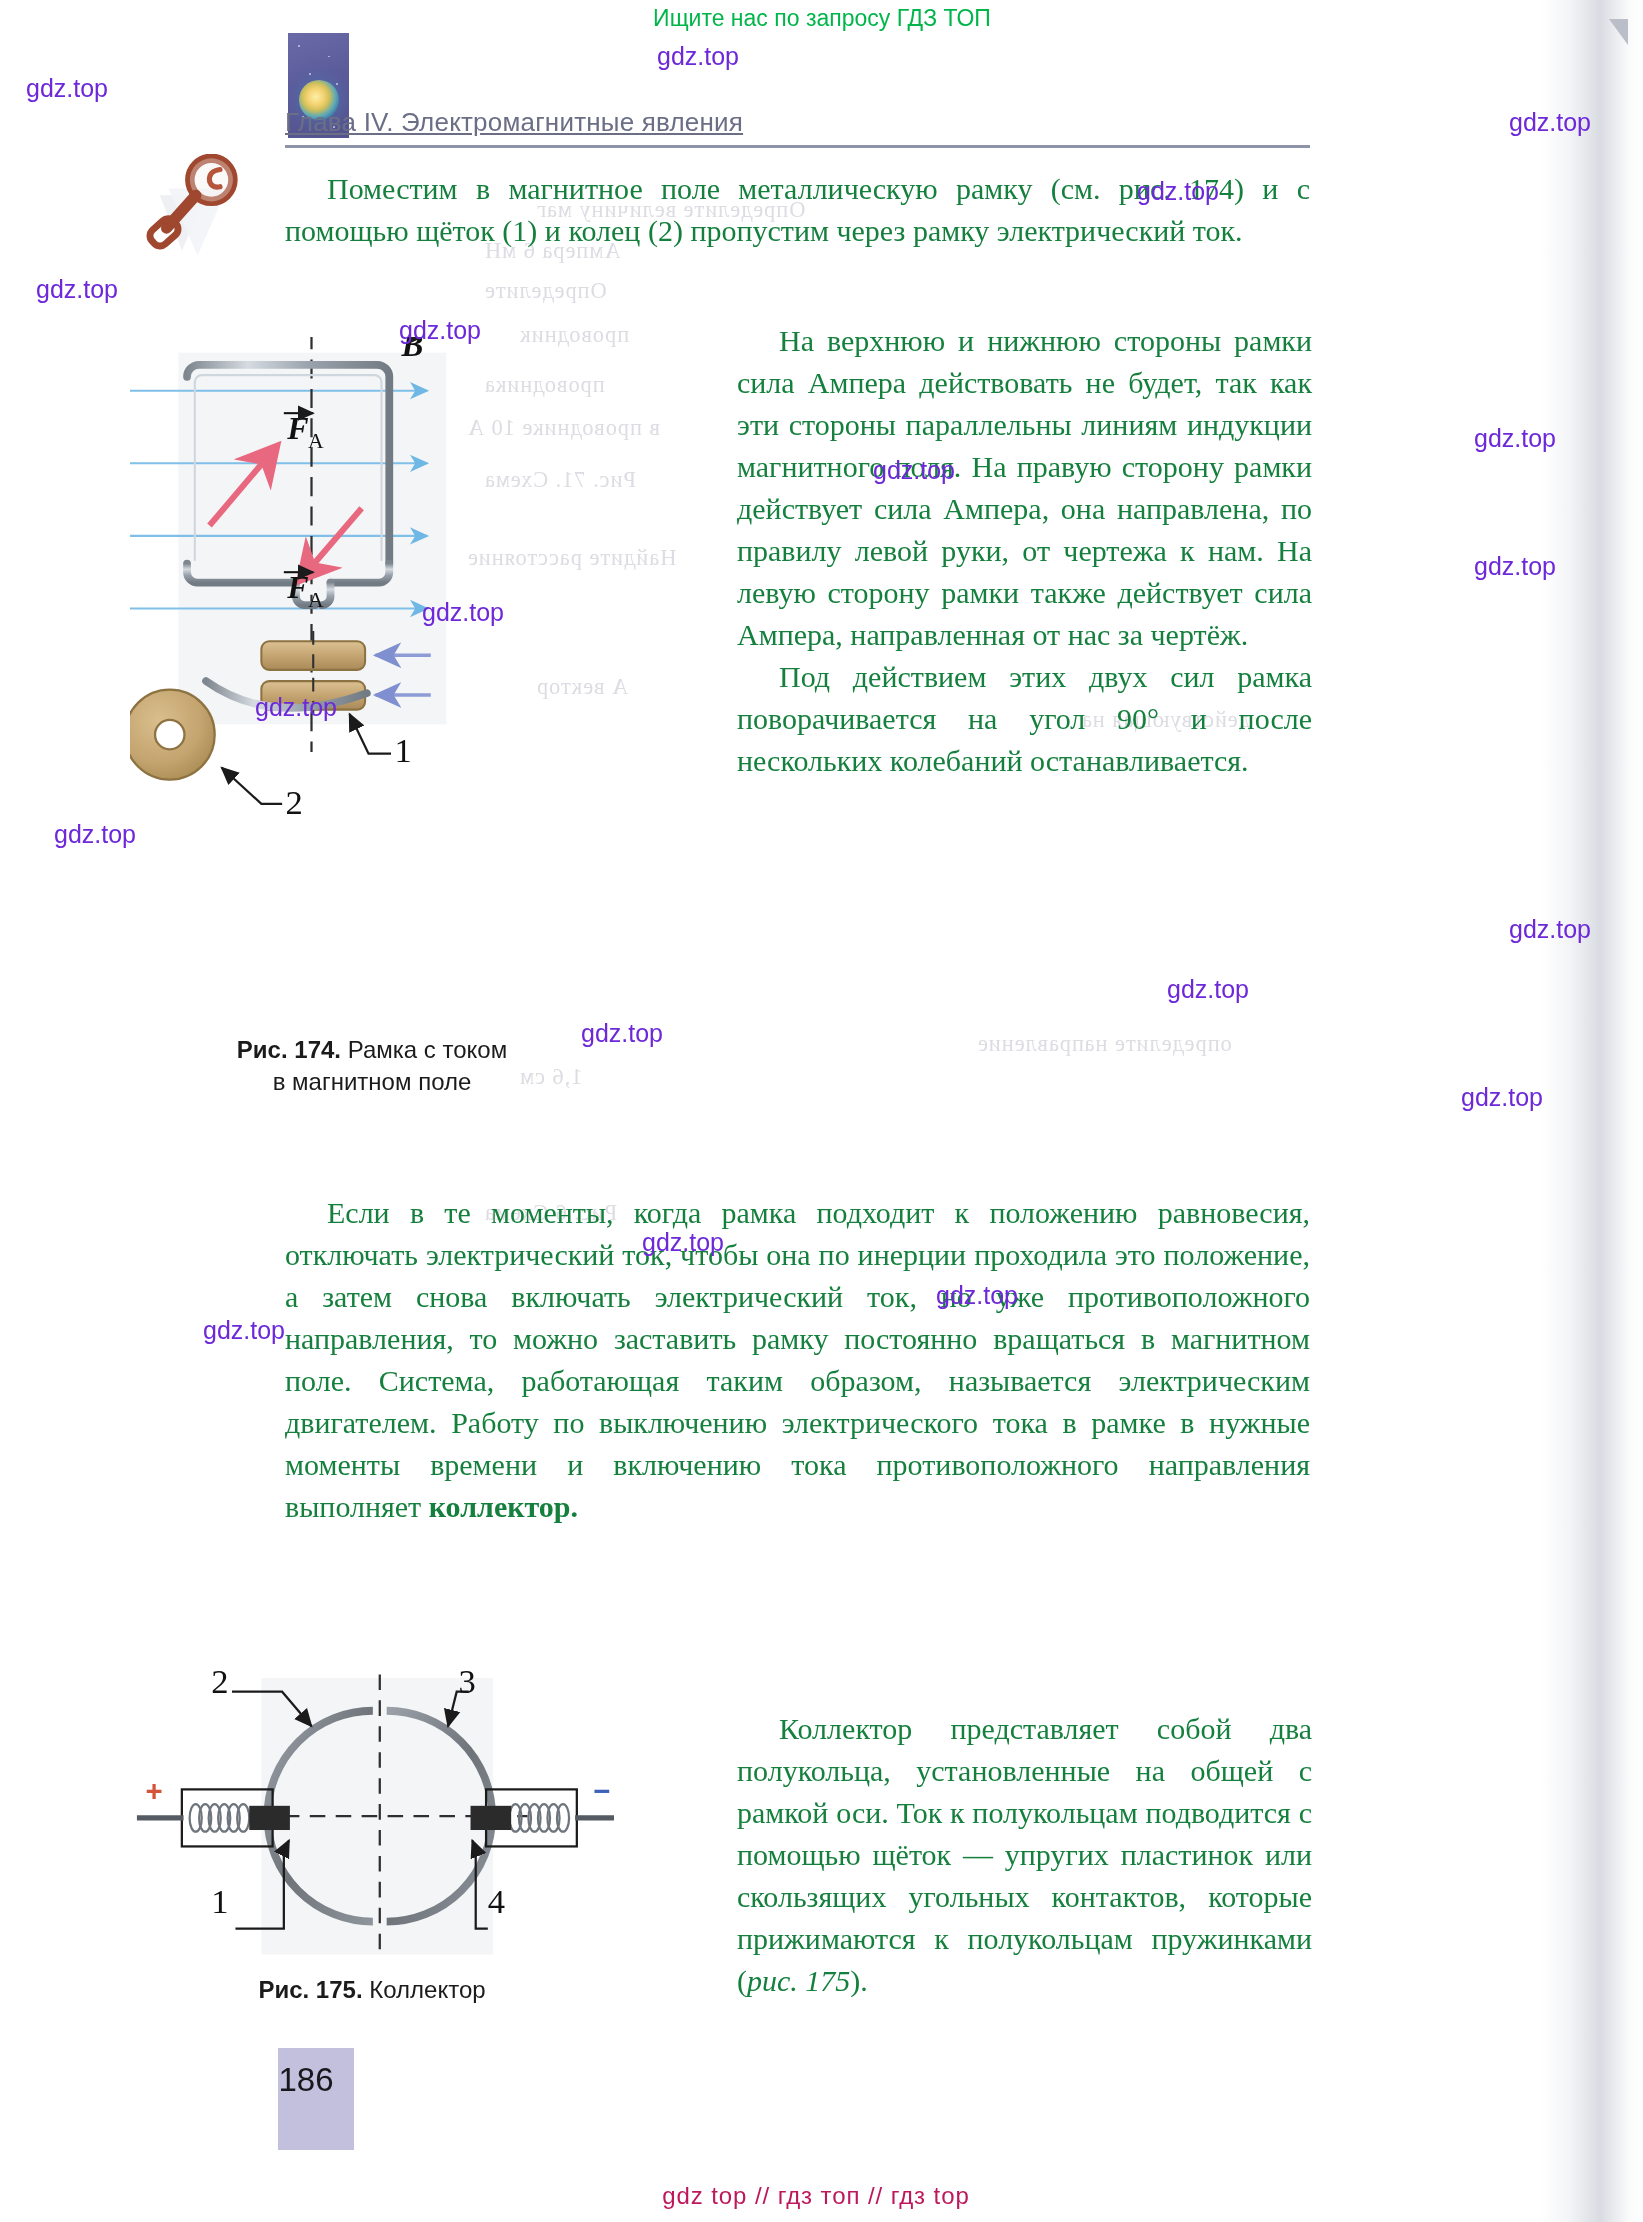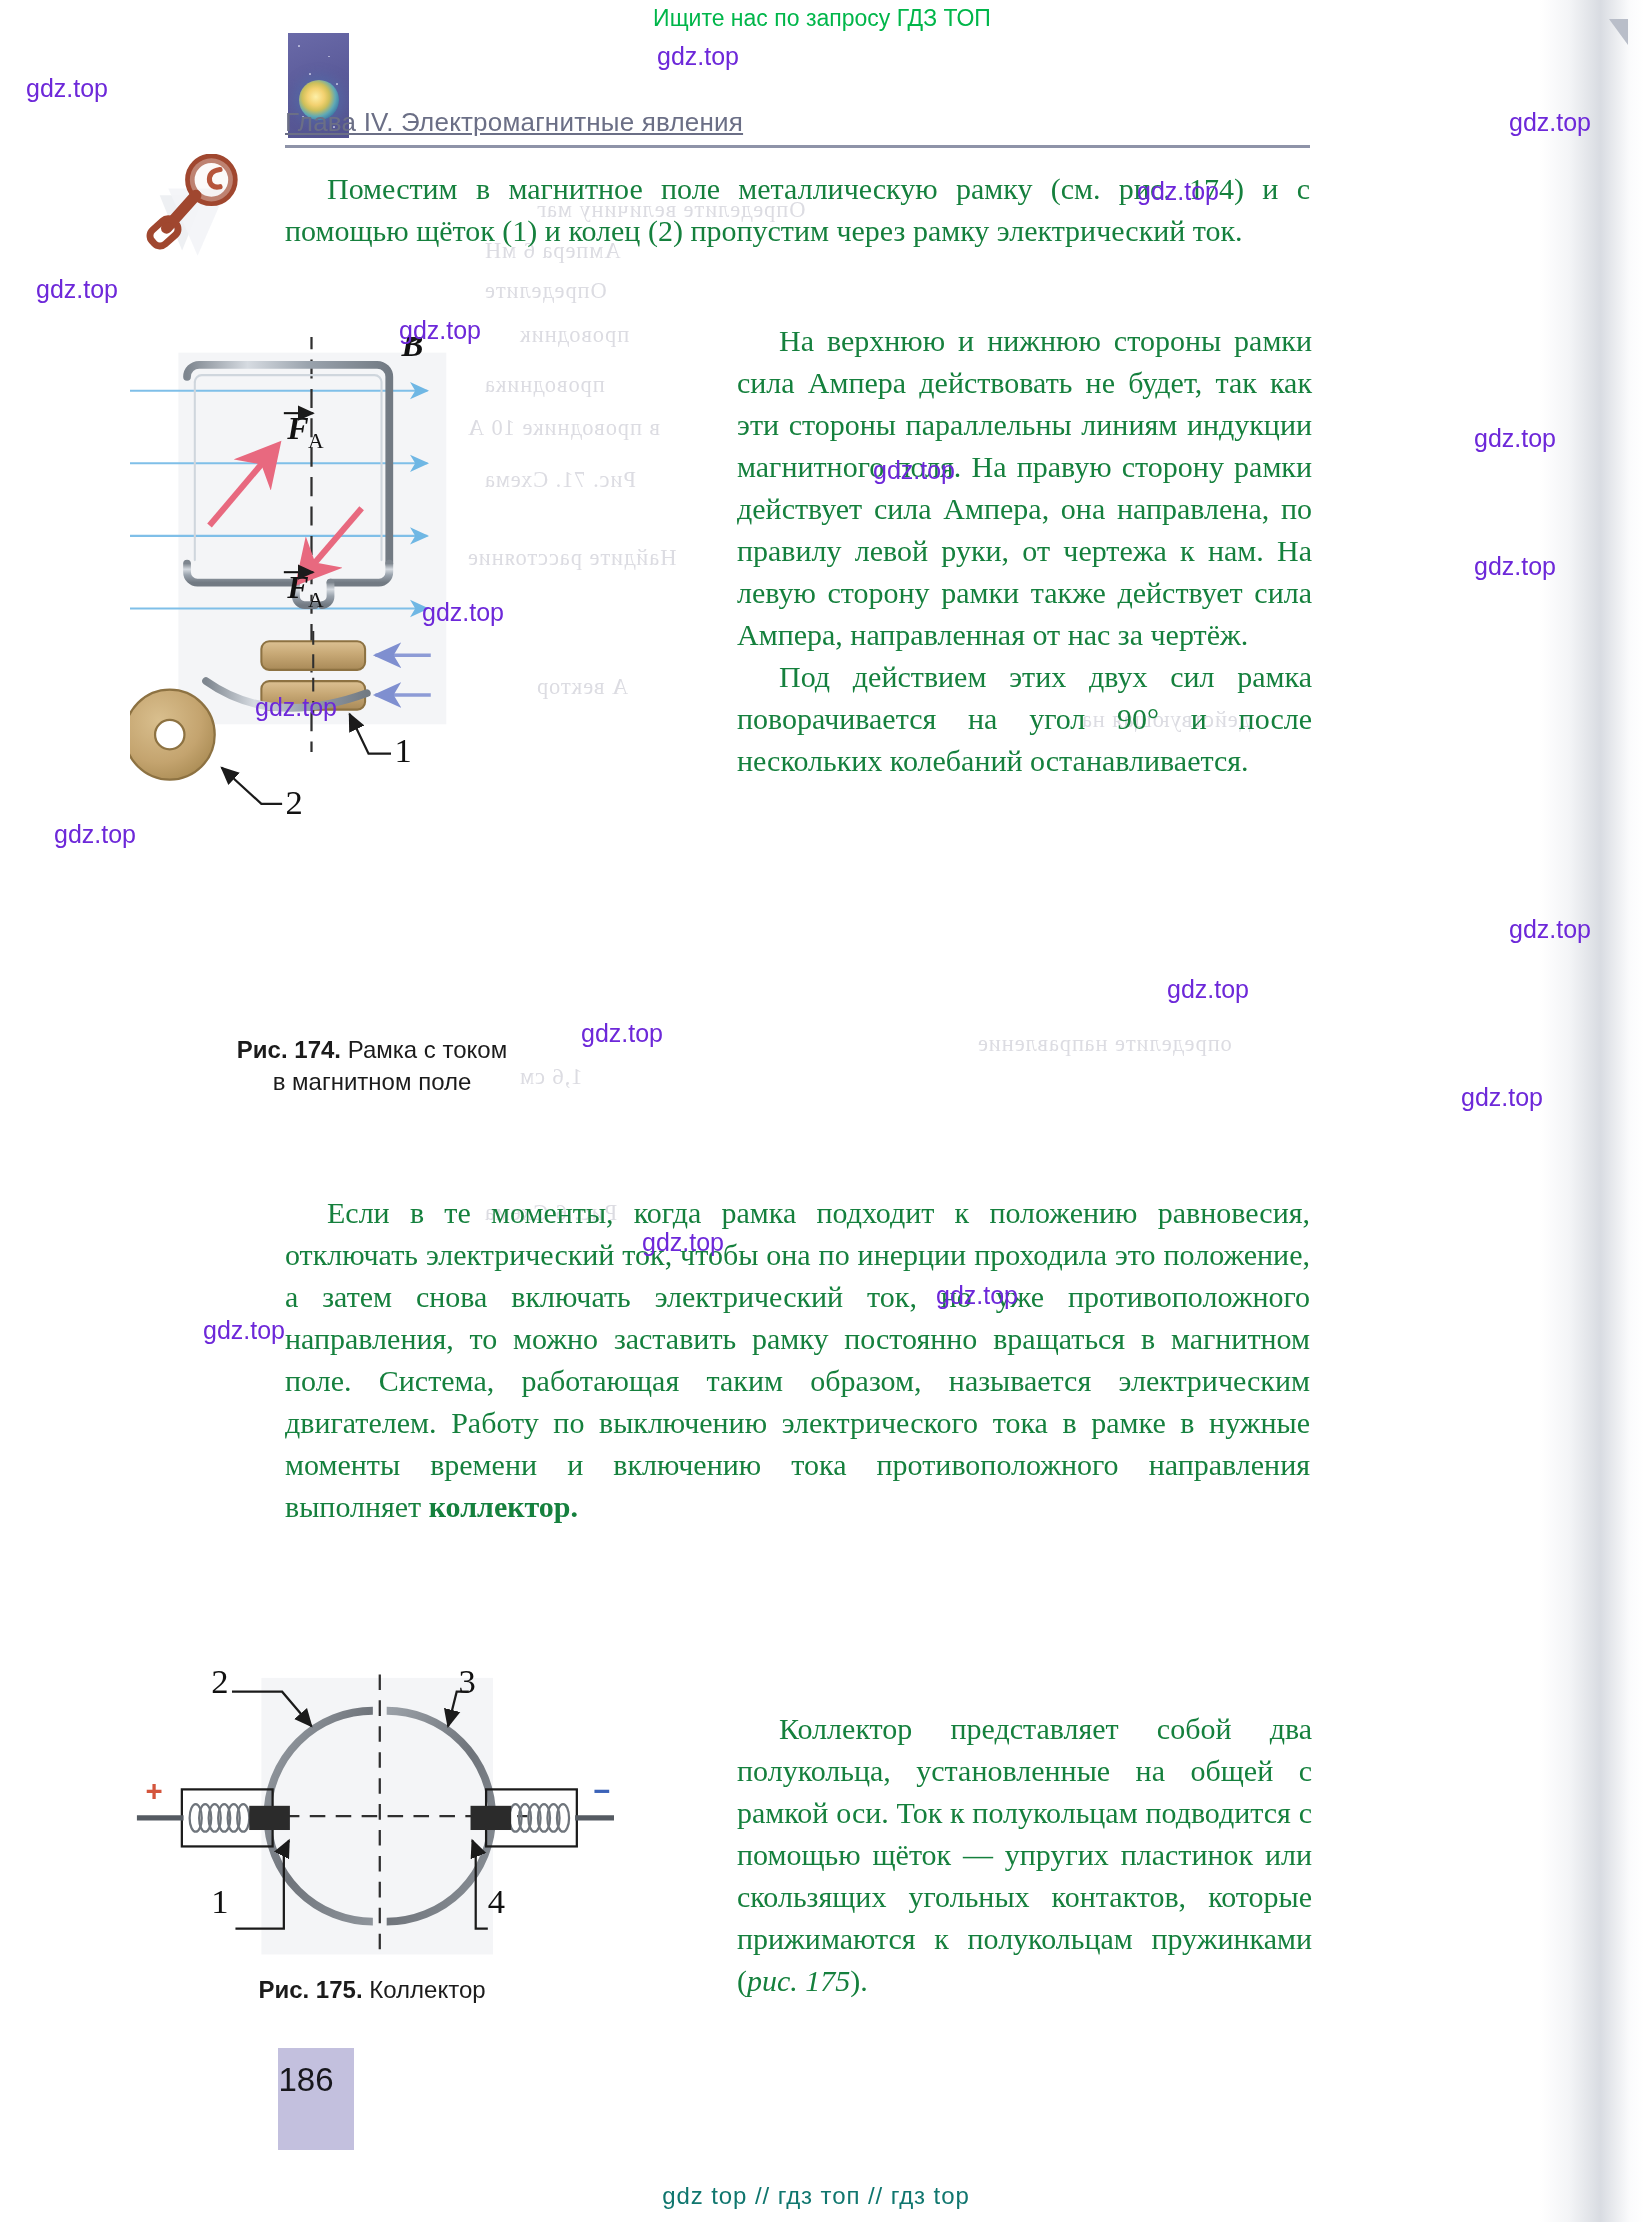--- a/index.html
+++ b/index.html
@@ -71,21 +71,21 @@
     color: #00b64a;
     white-space: nowrap;
   }
   #bottom-banner {
     position: absolute;
     bottom: 12px;
     left: 0; width: 1624px;
     text-align: center;
     font-family: "Liberation Sans", sans-serif;
     font-size: 24px;
-    color: #0f766e;
+    color: #be185d;
     letter-spacing: 0.9px;
     white-space: nowrap;
     padding-left: 8px;
   }
 
   
   #chapter-header {
     position: absolute;
     left: 285px; top: 107px;
     display: flex;

